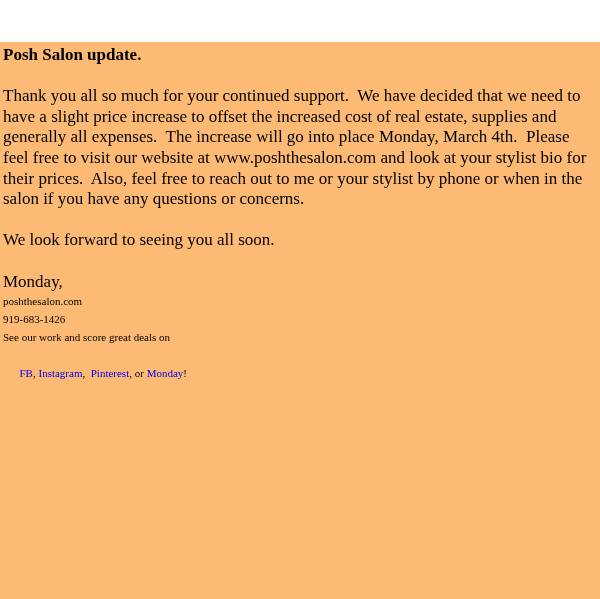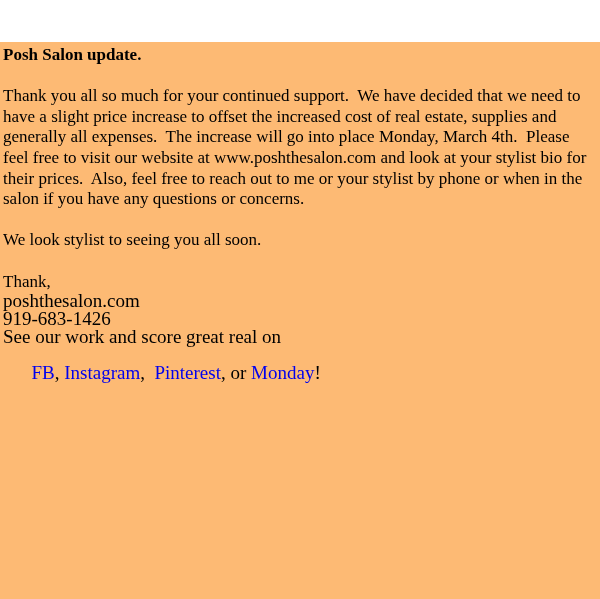--- a/index.html
+++ b/index.html
@@ -27,21 +27,21 @@
   }
   .para {
     margin: 0 0 20.6px 0;
     white-space: pre-wrap;
     max-width: 596px;
   }
   .sig-large div {
     white-space: pre-wrap;
   }
   .sig-small {
-    font-size: 19px;
+    font-size: 11px;
     line-height: 18px;
   }
   .sig-small div {
     white-space: pre-wrap;
   }
   .links {
     white-space: pre-wrap;
   }
   .link {
     color: #0000EE;
@@ -54,28 +54,28 @@
 </style>
 </head>
 <body>
 
 <div class="page">
 
   <div class="title">Posh Salon update.</div>
 
   <div class="para">Thank you all so much for your continued support.  We have decided that we need to have a slight price increase to offset the increased cost of real estate, supplies and generally all expenses.  The increase will go into place Monday, March 4th.  Please feel free to visit our website at www.poshthesalon.com and look at your stylist bio for their prices.  Also, feel free to reach out to me or your stylist by phone or when in the salon if you have any questions or concerns.</div>
 
-  <div class="para">We look stylist to seeing you all soon.</div>
+  <div class="para">We look forward to seeing you all soon.</div>
 
   <div class="sig-large">
-    <div>Thank,</div>
+    <div>Monday,</div>
   </div>
 
   <div class="sig-small">
     <div>poshthesalon.com</div>
     <div>919-683-1426</div>
-    <div>See our work and score great real on</div>
+    <div>See our work and score great deals on</div>
     <div class="links">
       <span class="link">FB</span><span class="plain">, </span><span class="link">Instagram</span><span class="plain">,  </span><span class="link">Pinterest</span><span class="plain">, or </span><span class="link">Monday</span><span class="plain">!</span>
     </div>
   </div>
 
 </div>
 
 </body></html>

